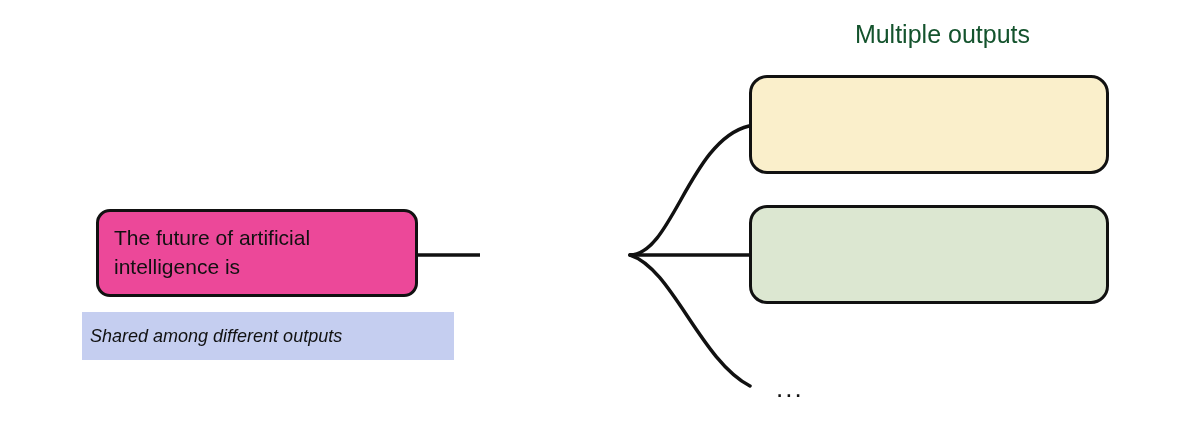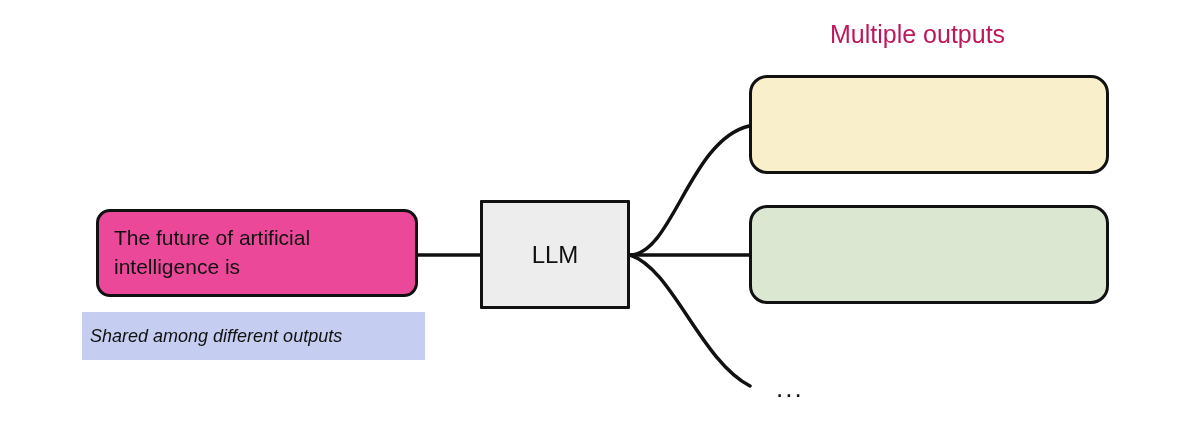--- a/index.html
+++ b/index.html
@@ -13,25 +13,25 @@
   }
   #canvas {
     position: relative;
     width: 1200px;
     height: 426px;
     background: #ffffff;
     overflow: hidden;
   }
   .label {
     position: absolute;
-    color: #be185d;
+    color: #14532d;
     font-size: 25px;
     line-height: 1;
     white-space: nowrap;
-    text-align: left;
+    text-align: right;
   }
   #prompt-label {
     left: 140px;
     top: 163px;
     width: 200px;
   }
   #outputs-label {
     left: 830px;
     top: 22px;
     width: 200px;
@@ -88,21 +88,21 @@
     top: 205px;
     width: 360px;
     height: 99px;
     background: #dce7d1;
     border-radius: 18px;
   }
   #shared-band {
     position: absolute;
     left: 82px;
     top: 312px;
-    width: 343px;
+    width: 372px;
     height: 48px;
     background: #c5cef0;
     display: flex;
     align-items: center;
   }
   #shared-text {
     margin-left: 8px;
     color: #111111;
     font-size: 18px;
     font-style: italic;
@@ -140,23 +140,20 @@
     <path d="M 630 255 C 672 255, 690 140, 749 126" fill="none" stroke="#111111" stroke-width="3.5" stroke-linecap="round"></path>
     <path d="M 630 255 L 749 255" fill="none" stroke="#111111" stroke-width="3.5" stroke-linecap="round"></path>
     <path d="M 630 255 C 672 268, 700 360, 750 386" fill="none" stroke="#111111" stroke-width="3.5" stroke-linecap="round"></path>
   </svg>
 
   <div class="node" id="prompt-box">
     <div id="prompt-text">The future of artificial
 intelligence is</div>
   </div>
 
-  <div class="node" id="llm-box">
-    <div id="llm-text">LLM</div>
-  </div>
 
   <div class="node" id="output-box-1">
     <span></span>
   </div>
 
   <div class="node" id="output-box-2">
     <span></span>
   </div>
 
   <div id="shared-band">

